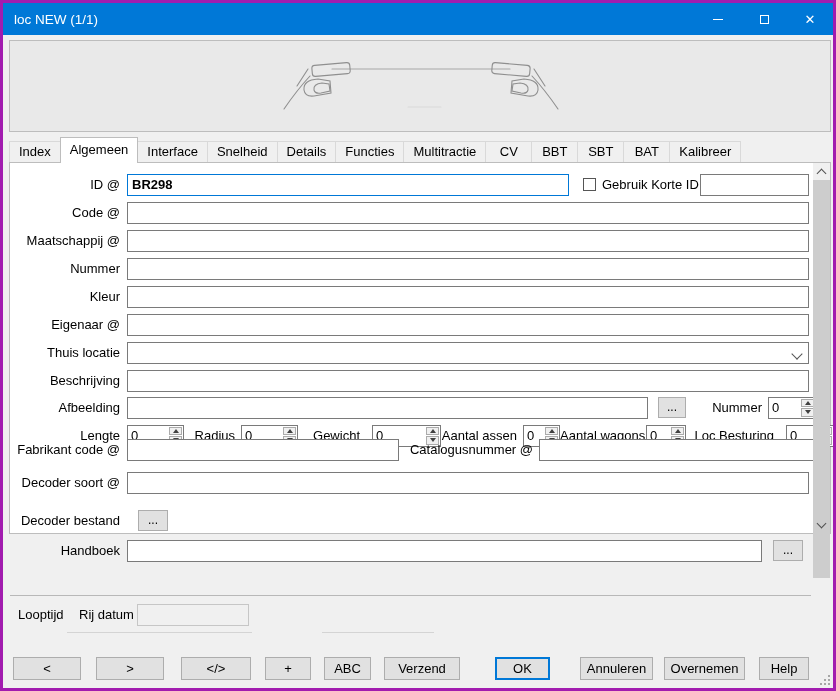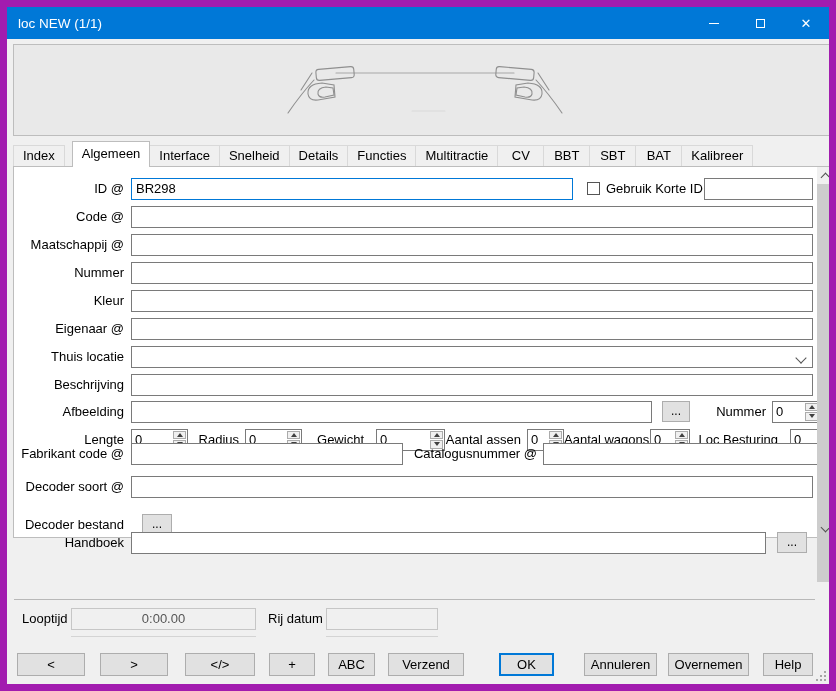--- a/index.html
+++ b/index.html
@@ -1,32 +1,32 @@
 <!DOCTYPE html>
 <html><head>
 <meta charset="utf-8">
 <style>
   html,body{margin:0;padding:0;background:#ffffff;font-family:"Liberation Sans",sans-serif;}
-  .window{position:relative;width:836px;height:691px;box-sizing:border-box;border:7px solid #a21caf;background:#f0f0f0;overflow:hidden;font-size:13px;color:#000;}
+  .window{position:relative;width:836px;height:691px;box-sizing:border-box;border:3px solid #a21caf;background:#f0f0f0;overflow:hidden;font-size:13px;color:#000;}
   
   .titlebar{position:absolute;left:0;top:0;right:0;height:32px;background:#0078d7;display:flex;align-items:center;}
   .title{flex:1;color:#fff;font-size:13.5px;padding-left:11px;white-space:nowrap;}
   .winbtns{display:flex;height:32px;}
   .winbtn{width:46px;height:32px;display:flex;align-items:center;justify-content:center;}
   .glyph-min{width:10px;height:1px;background:#fff;}
   .glyph-max{width:9px;height:9px;border:1px solid #fff;box-sizing:border-box;}
   .glyph-close{color:#fff;font-size:13px;line-height:1;}
   
   .canvas-panel{position:absolute;left:6px;top:37px;width:822px;height:92px;background:#e9e9e9;border:1px solid #bdbdbd;box-sizing:border-box;}
   .sketch{position:absolute;left:256px;top:4px;}
   
   .tabs{position:absolute;left:6px;top:135px;height:24px;display:flex;align-items:flex-end;z-index:3;}
   .tab{height:20px;line-height:20px;padding:0 9px;background:#f0f0f0;border:1px solid #d9d9d9;border-bottom:none;margin-right:-1px;white-space:nowrap;}
   .tab.wide{min-width:27px;text-align:center;}
-  .tab.active{height:25px;line-height:24px;background:#fff;border:1px solid #bdbdbd;border-bottom:none;margin-bottom:-1px;position:relative;z-index:4;margin-left:8px;}
+  .tab.active{height:25px;line-height:24px;background:#fff;border:1px solid #bdbdbd;border-bottom:none;margin-bottom:-1px;position:relative;z-index:4;}
   
   .tabpage{position:absolute;left:6px;top:159px;width:822px;height:372px;background:#fff;border:1px solid #bdbdbd;box-sizing:border-box;}
   .row{position:absolute;left:0;width:799px;height:23px;display:flex;align-items:center;}
   .lbl{flex:none;width:110px;padding-right:7px;text-align:right;white-space:nowrap;}
   .lbl2{flex:none;text-align:right;padding-right:6px;white-space:nowrap;overflow:hidden;}
   .txt{flex:none;height:22px;box-sizing:border-box;border:1px solid #7a7a7a;background:#fff;padding:0 4px;font:13px "Liberation Sans",sans-serif;color:#000;outline:none;}
   .txt.focus{border-color:#0078d7;}
   .txt.disabled{background:#f0f0f0;border-color:#c6c6c6;color:#555;text-align:center;}
   .combo{position:relative;flex:none;}
   .combo .txt{width:100%;}
@@ -113,21 +113,21 @@
     <div class="tab wide">BBT</div>
     <div class="tab wide">SBT</div>
     <div class="tab wide">BAT</div>
     <div class="tab">Kalibreer</div>
   </div>
 
   <div class="tabpage">
 
     <div class="row" style="top:10px">
       <span class="lbl">ID @</span>
-      <input class="txt focus" style="width: 442px;" value="BR298">
+      <input class="txt focus" style="width: 442px; font-weight: bold;" value="BR298">
       <span class="cb"></span>
       <span class="cb-lbl">Gebruik Korte ID</span>
       <input class="txt" style="width: 109px; margin-left: auto;" value="">
     </div>
 
     <div class="row" style="top:38px">
       <span class="lbl">Code @</span>
       <input class="txt" style="width: 682px;" value="">
     </div>
 
@@ -267,32 +267,31 @@
     <div class="row" style="top:308px">
       <span class="lbl">Decoder soort @</span>
       <input class="txt" style="width: 682px;" value="">
     </div>
 
     <div class="row" style="top:346px">
       <span class="lbl">Decoder bestand</span>
       <button class="browse" style="margin-left:11px;width:30px">...</button>
     </div>
 
-    <div class="row" style="top:364px">
+    <div class="row" style="top:376px">
       <span class="lbl">Handboek</span>
       <input class="txt" style="width: 635px;" value="">
       <button class="browse" style="margin-left:11px;width:30px">...</button>
     </div>
 
 
     <div class="divider"></div>
 
     <div class="row" style="top:440px">
       <span style="width:49px;padding-left:8px;white-space:nowrap">Looptijd</span>
-      <input class="txt disabled" style="width: 185px;" disabled="" value="0:00.00">
       <span style="width:50px;margin-left:12px;white-space:nowrap">Rij datum</span>
       <input class="txt disabled" style="width: 112px; margin-left: 8px;" disabled="" value="">
     </div>
 
     <span class="cropped-edge" style="top:469px;left:57px;width:185px"></span>
     <span class="cropped-edge" style="top:469px;left:312px;width:112px"></span>
 
     <div class="vscroll">
       <div class="sb-btn sb-up">
           <span class="sb-chev"></span>

